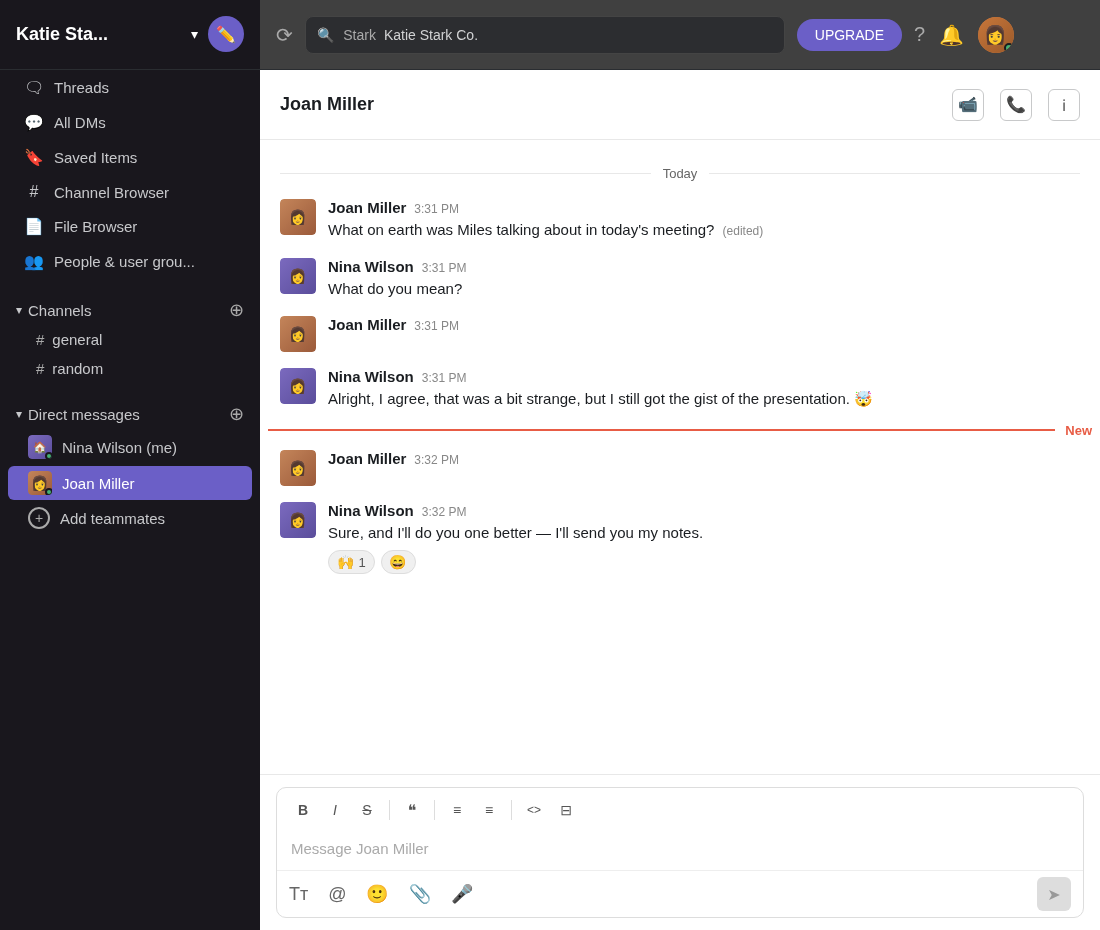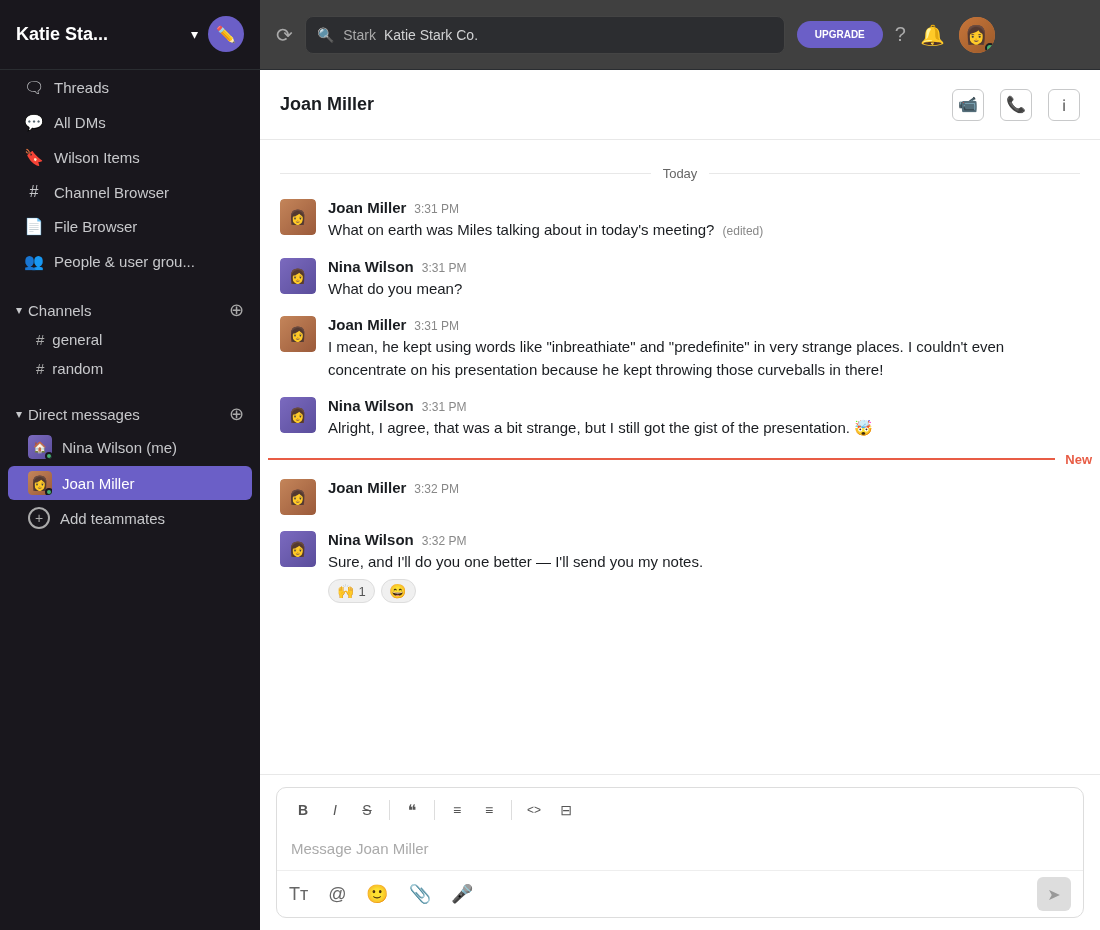--- a/index.html
+++ b/index.html
@@ -10,21 +10,21 @@
     .workspace-area { width: 260px; height: 70px; background: #19171d; display: flex; align-items: center; padding: 0 16px; gap: 10px; border-bottom: 1px solid #2a2d31; flex-shrink: 0; }
     .workspace-name { color: #fff; font-size: 18px; font-weight: 700; flex: 1; white-space: nowrap; overflow: hidden; text-overflow: ellipsis; }
     .workspace-chevron { color: #fff; font-size: 14px; }
     .edit-btn { width: 36px; height: 36px; background: #6b5fc7; border-radius: 50%; display: flex; align-items: center; justify-content: center; color: #fff; font-size: 16px; cursor: pointer; flex-shrink: 0; }
     .topbar-right { flex: 1; display: flex; align-items: center; padding: 0 16px; gap: 12px; }
     .history-btn { color: #aaa; font-size: 20px; cursor: pointer; }
     .search-bar { flex: 1; max-width: 480px; height: 38px; background: #2c2d30; border: 1px solid #444; border-radius: 8px; display: flex; align-items: center; padding: 0 12px; gap: 8px; cursor: text; }
     .search-icon { color: #aaa; font-size: 14px; }
     .search-text { color: #aaa; font-size: 14px; }
     .search-workspace { color: #d1d2d3; font-size: 14px; font-weight: 500; }
-    .upgrade-btn { background: #6b5fc7; color: #fff; border: none; border-radius: 20px; padding: 8px 18px; font-size: 10px; font-weight: 700; cursor: pointer; }
+    .upgrade-btn { background: #6b5fc7; color: #fff; border: none; border-radius: 20px; padding: 8px 18px; font-size: 14px; font-weight: 400; cursor: pointer; }
     .topbar-icons { display: flex; align-items: center; gap: 14px; }
     .topbar-icon { color: #aaa; font-size: 20px; cursor: pointer; position: relative; }
     .avatar-top { width: 36px; height: 36px; border-radius: 50%; background: #c8763a; display: flex; align-items: center; justify-content: center; overflow: hidden; position: relative; }
     .avatar-status { width: 10px; height: 10px; background: #44b273; border-radius: 50%; border: 2px solid #1a1d21; position: absolute; bottom: 0; right: 0; }
 
     
     .main { display: flex; flex: 1; overflow: hidden; }
 
     
     .sidebar { width: 260px; background: #19171d; flex-shrink: 0; display: flex; flex-direction: column; overflow-y: auto; padding-bottom: 20px; }
@@ -134,21 +134,21 @@
     <div class="sidebar-item">
       <span class="sidebar-item-icon">🗨</span>
       <span class="sidebar-label">Threads</span>
     </div>
     <div class="sidebar-item">
       <span class="sidebar-item-icon">💬</span>
       <span class="sidebar-label">All DMs</span>
     </div>
     <div class="sidebar-item">
       <span class="sidebar-item-icon">🔖</span>
-      <span class="sidebar-label">Wilson Items</span>
+      <span class="sidebar-label">Saved Items</span>
     </div>
     <div class="sidebar-item">
       <span class="sidebar-item-icon">#</span>
       <span class="sidebar-label">Channel Browser</span>
     </div>
     <div class="sidebar-item">
       <span class="sidebar-item-icon">📄</span>
       <span class="sidebar-label">File Browser</span>
     </div>
     <div class="sidebar-item">
@@ -253,21 +253,20 @@
 
       <div class="message-group">
         <div class="msg-avatar">
           <div class="avatar-placeholder joan-avatar" style="background:linear-gradient(135deg,#c4855a,#9b5a3a);">👩</div>
         </div>
         <div class="msg-content">
           <div class="msg-header">
             <span class="msg-sender">Joan Miller</span>
             <span class="msg-time">3:31 PM</span>
           </div>
-          <div class="msg-text">I mean, he kept using words like "inbreathiate" and "predefinite" in very strange places. I couldn't even concentrate on his presentation because he kept throwing those curveballs in there!</div>
         </div>
       </div>
 
       <div class="message-group">
         <div class="msg-avatar">
           <div class="avatar-placeholder nina-avatar" style="background:linear-gradient(135deg,#7b6abf,#5a4d9b);">👩</div>
         </div>
         <div class="msg-content">
           <div class="msg-header">
             <span class="msg-sender">Nina Wilson</span>

